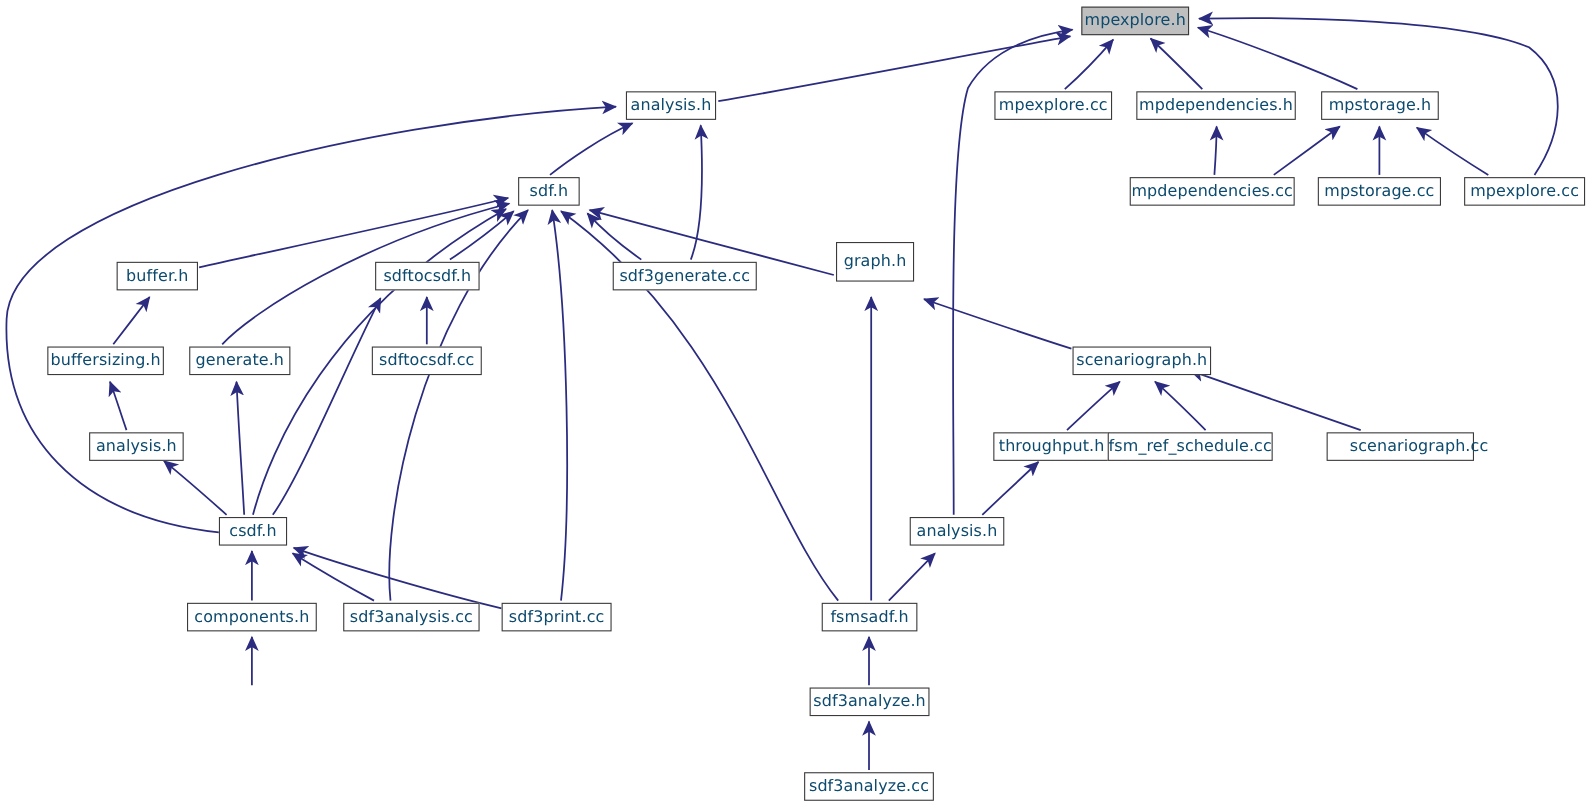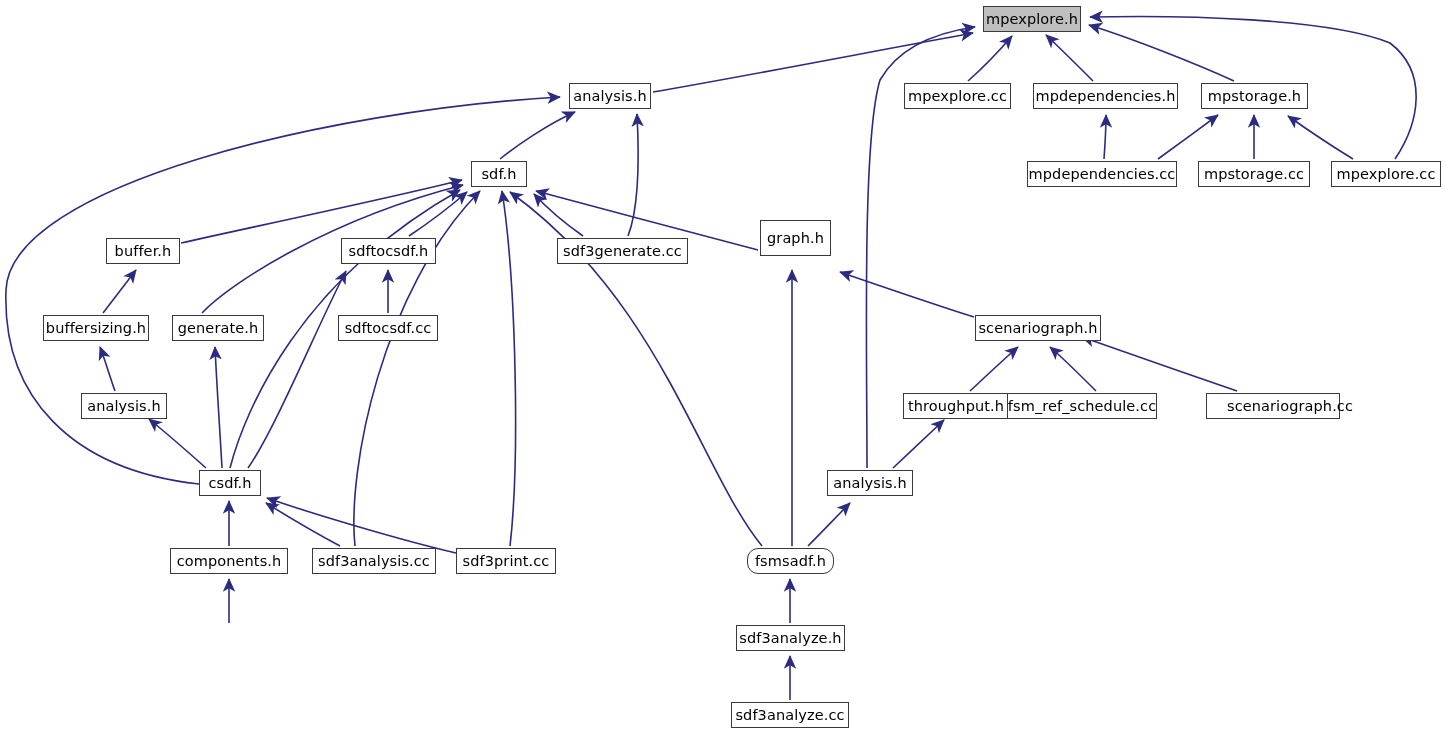--- a/index.html
+++ b/index.html
@@ -21,21 +21,21 @@
     top: 0;
     width: 1445px;
     height: 736px;
     pointer-events: none;
   }
   .node {
     position: absolute;
     box-sizing: border-box;
     border: 1px solid #3a3a3a;
     background: #ffffff;
-    color: #000000;
+    color: #0c4a6e;
     font-size: 14.5px;
     line-height: 1;
     display: flex;
     align-items: center;
     justify-content: center;
     white-space: nowrap;
     letter-spacing: 0.1px;
     z-index: 5;
   }
   .node.highlight {
@@ -189,21 +189,21 @@
   </div>
   <div class="node" style="left:170px;top:548px;width:118px;height:26px;">
     <span class="node-label">components.h</span>
   </div>
   <div class="node" style="left:312px;top:548px;width:124px;height:26px;">
     <span class="node-label">sdf3analysis.cc</span>
   </div>
   <div class="node" style="left:456px;top:548px;width:100px;height:26px;">
     <span class="node-label">sdf3print.cc</span>
   </div>
-  <div class="node" style="left:747px;top:548px;width:87px;height:26px;border-radius:11px;">
+  <div class="node" style="left:747px;top:548px;width:87px;height:26px;">
     <span class="node-label">fsmsadf.h</span>
   </div>
   <div class="node" style="left:736px;top:625px;width:109px;height:26px;">
     <span class="node-label">sdf3analyze.h</span>
   </div>
   <div class="node" style="left:731px;top:702px;width:118px;height:26px;">
     <span class="node-label">sdf3analyze.cc</span>
   </div>
 
 </div>

